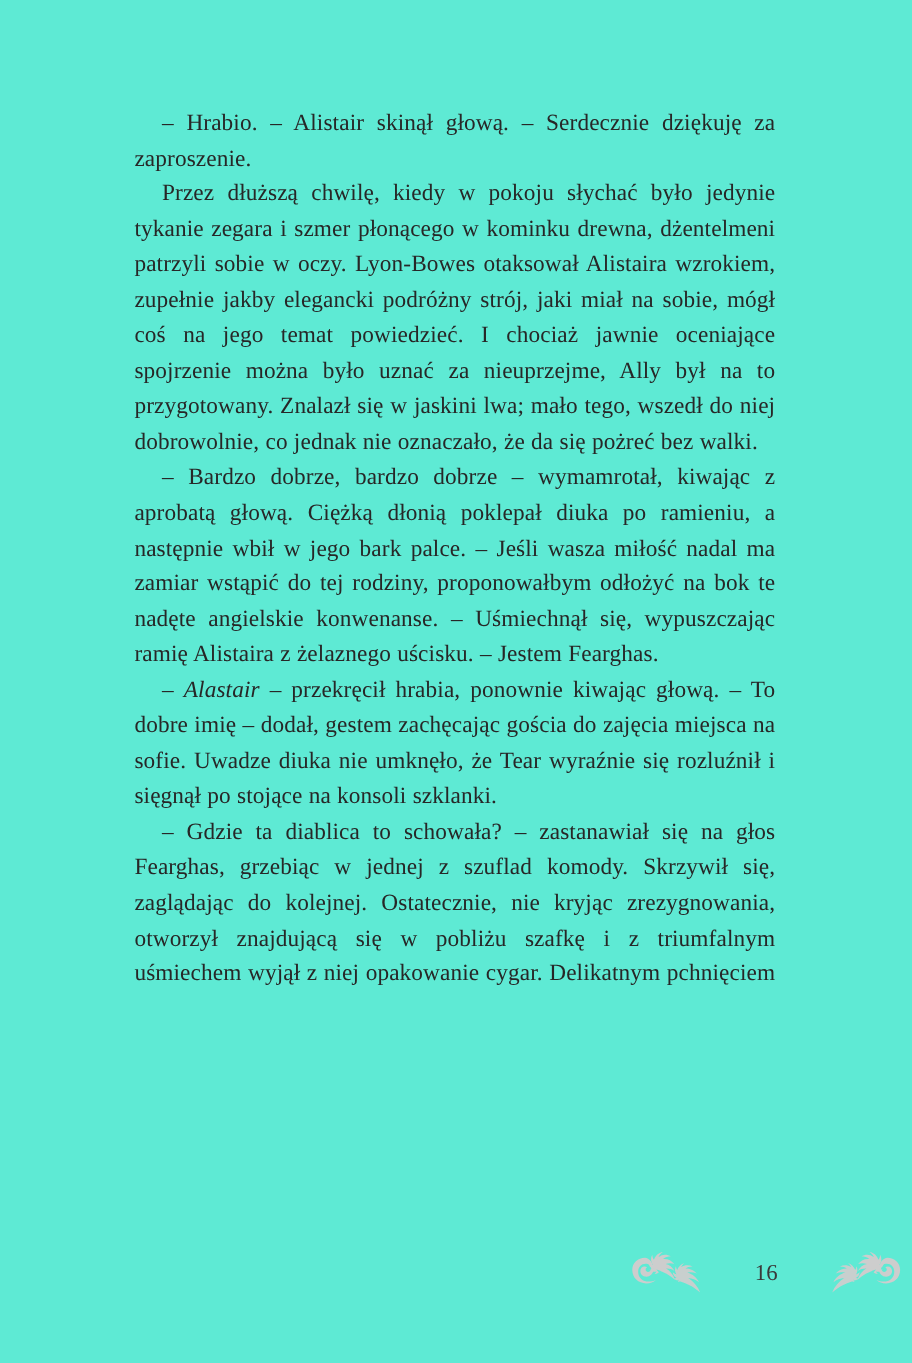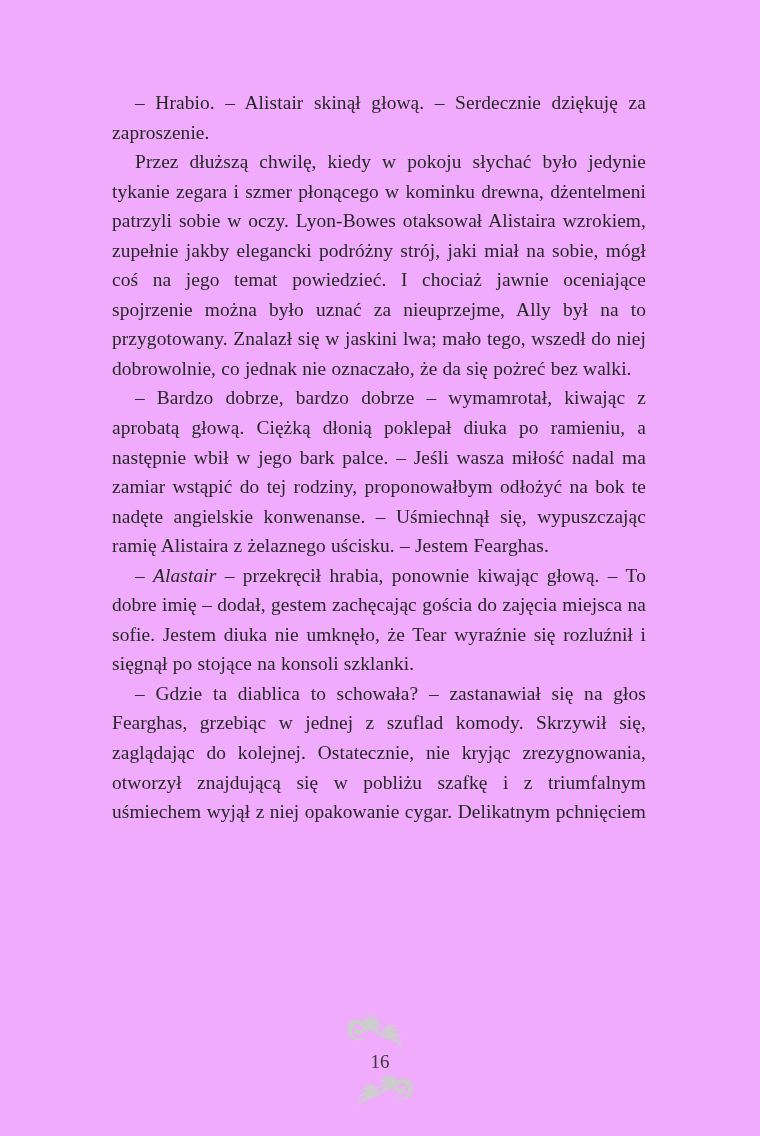--- a/index.html
+++ b/index.html
@@ -11,21 +11,21 @@
     width: 760px;
     height: 1136px;
     position: relative;
     overflow: hidden;
     font-family: "Liberation Serif", "DejaVu Serif", serif;
   }
 
   #page {
     position: absolute;
     inset: 0;
-    background: #f0abfc;
+    background: #5eead4;
   }
 
   #text-column {
     position: absolute;
     left: 112px;
     top: 88px;
     width: 534px;
   }
 
   .para {
@@ -54,23 +54,22 @@
   }
 
   #footer {
     position: absolute;
     left: 0;
     right: 0;
     top: 1032px;
     height: 56px;
     display: flex;
     align-items: center;
-    justify-content: center;
-    gap: 0px;
-    flex-direction: column;
+    justify-content: flex-end;
+    gap: 12px;
   }
 
   .ornament {
     display: block;
     width: 86px;
     height: 40px;
     color: #cdcdcd;
     flex: 0 0 auto;
   }
   .ornament.right {
@@ -96,21 +95,21 @@
 
     <p class="para">– Hrabio. – Alistair skinął głową. – Serdecznie dziękuję za zaproszenie.</p>
 
     <p class="para">Przez dłuższą chwilę, kiedy w pokoju słychać było jedynie tykanie zegara i szmer płonącego w kominku drewna, dżentelmeni patrzyli sobie w oczy. Lyon-Bowes otaksował Alistaira wzrokiem, zupełnie jakby elegancki podróżny strój, jaki miał na sobie, mógł coś na jego temat powiedzieć. I chociaż jawnie oceniające spojrzenie można było uznać za nieuprzejme, Ally był na to przygotowany. Znalazł się w jaskini lwa; mało tego, wszedł do niej dobrowolnie, co jednak nie oznaczało, że da się pożreć bez walki.</p>
 
 
     <p class="para">– Bardzo dobrze, bardzo dobrze – wymamrotał, kiwając z aprobatą głową. Ciężką dłonią poklepał diuka po ramieniu, a następnie wbił w jego bark palce. – Jeśli wasza miłość nadal ma zamiar wstąpić do tej rodziny, proponowałbym odłożyć na bok te nadęte angielskie konwenanse. – Uśmiechnął się, wypuszczając ramię Alistaira z żelaznego uścisku. – Jestem Fearghas.</p>
 
 
 
-    <p class="para"><span>– </span><em>Alastair</em><span> – przekręcił hrabia, ponownie kiwając głową. – To dobre imię – dodał, gestem zachęcając gościa do zajęcia miejsca na sofie. Jestem diuka nie umknęło, że Tear wyraźnie się rozluźnił i sięgnął po stojące na konsoli szklanki.</span></p>
+    <p class="para"><span>– </span><em>Alastair</em><span> – przekręcił hrabia, ponownie kiwając głową. – To dobre imię – dodał, gestem zachęcając gościa do zajęcia miejsca na sofie. Uwadze diuka nie umknęło, że Tear wyraźnie się rozluźnił i sięgnął po stojące na konsoli szklanki.</span></p>
 
     <p class="para force-justify">– Gdzie ta diablica to schowała? – zastanawiał się na głos Fearghas, grzebiąc w jednej z szuflad komody. Skrzywił się, zaglądając do kolejnej. Ostatecznie, nie kryjąc zrezygnowania, otworzył znajdującą się w pobliżu szafkę i z triumfalnym uśmiechem wyjął z niej opakowanie cygar. Delikatnym pchnięciem</p>
 
   </div>
 
   <div id="footer">
 
     <span class="ornament">
       <svg viewBox="0 0 86 40" width="86" height="40" aria-hidden="true">
         <g fill="currentColor">

